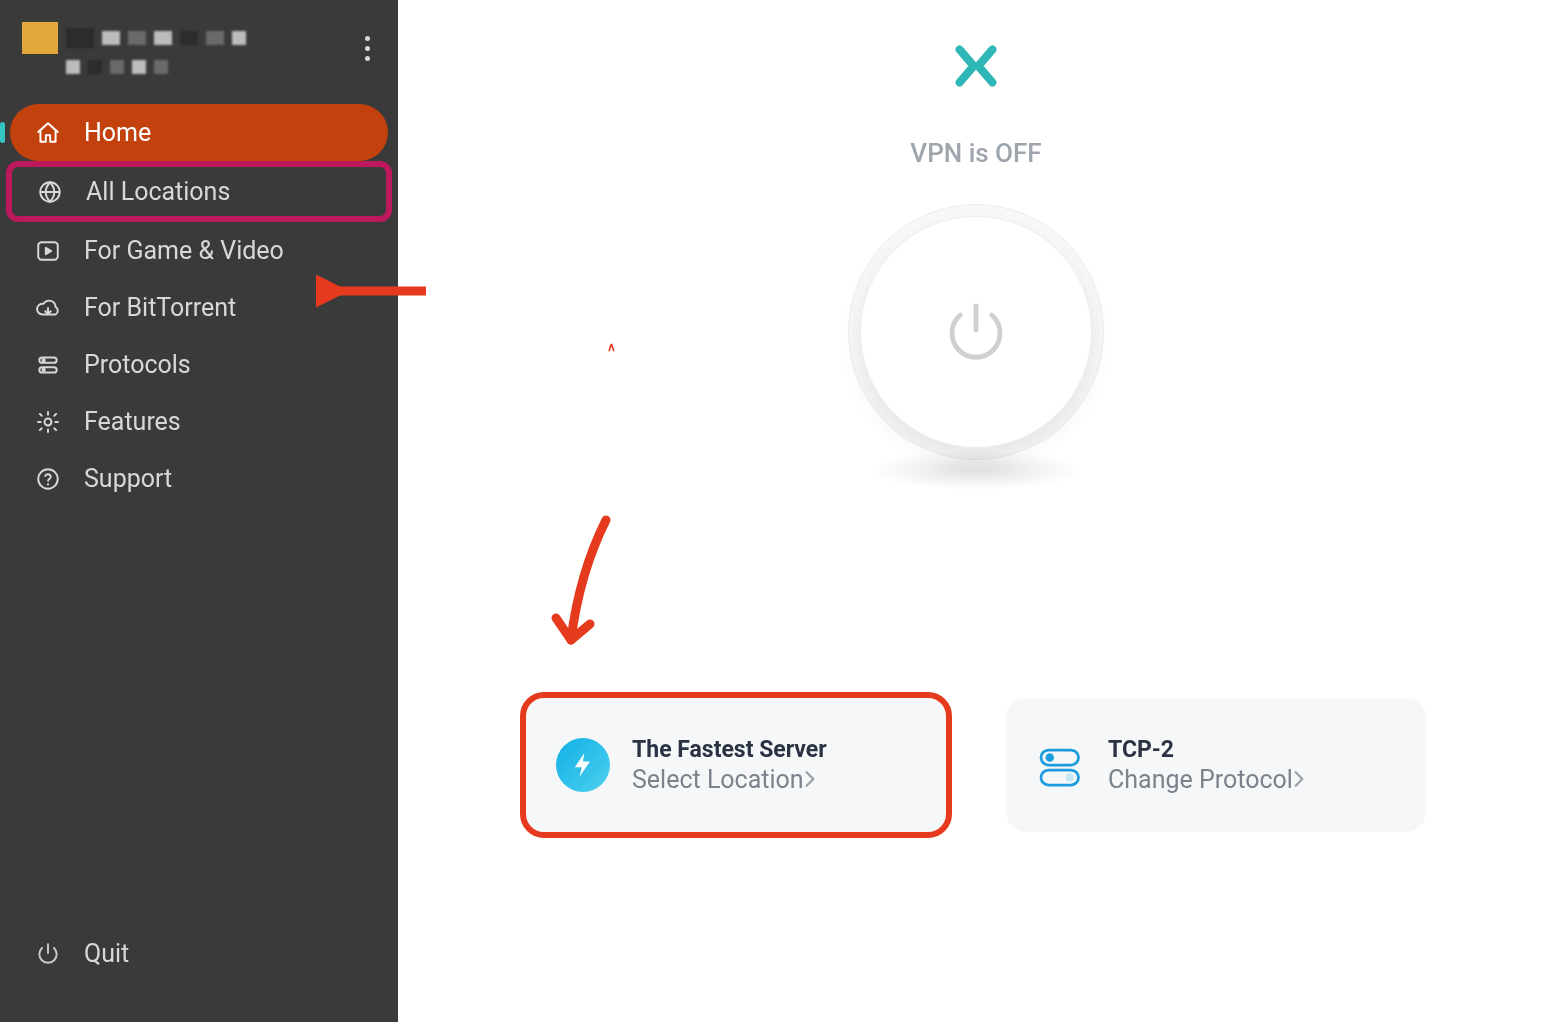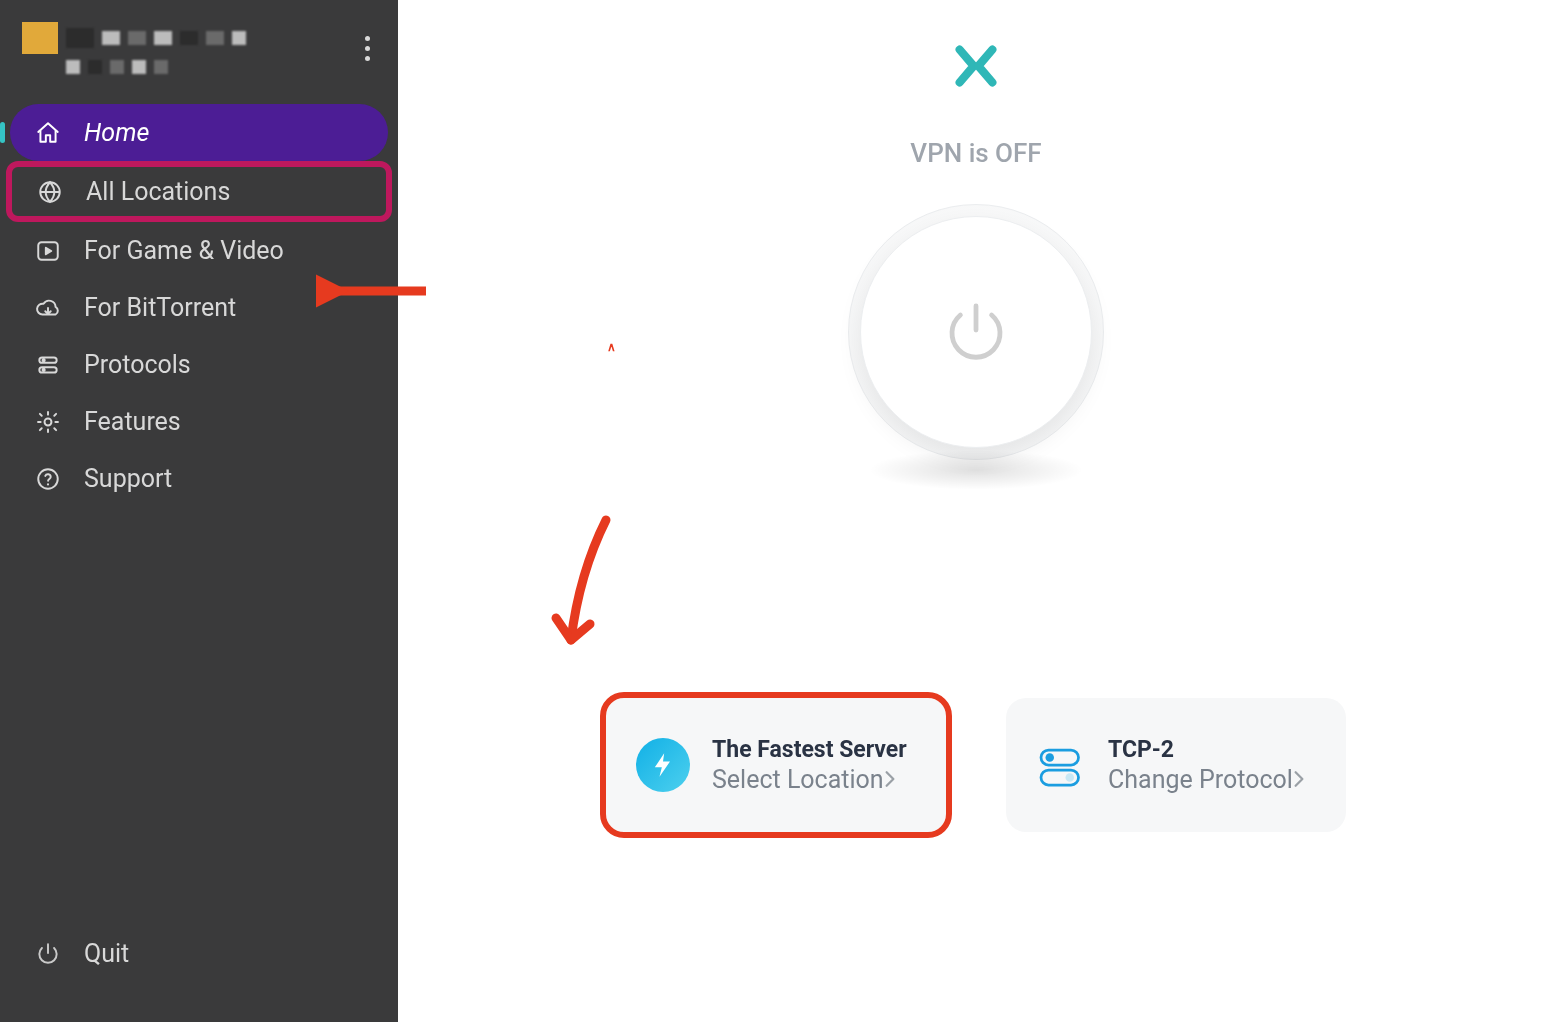--- a/index.html
+++ b/index.html
@@ -78,23 +78,22 @@
     align-items: center;
     gap: 22px;
     padding: 14px 24px;
     border-radius: 32px;
     font-size: 25px;
     color: #d8d8d8;
     cursor: pointer;
     position: relative;
   }
   .nav-item.active {
-    background: #4c1d95;
+    background: #c2410c;
     color: #ffffff;
-    font-style: italic;
   }
   .nav-item.active::before {
     content: '';
     position: absolute;
     left: -10px;
     top: 18px;
     bottom: 18px;
     width: 5px;
     border-radius: 3px;
     background: #35c4c4;
@@ -196,21 +195,21 @@
 
   .cards {
     position: absolute;
     bottom: 190px;
     left: 50%;
     transform: translateX(-50%);
     display: flex;
     gap: 60px;
   }
   .card {
-    width: 340px;
+    width: 420px;
     height: 134px;
     background: #f6f7f8;
     border-radius: 20px;
     display: flex;
     align-items: center;
     padding: 0 30px;
     gap: 22px;
     cursor: pointer;
   }
   .card .texts {

